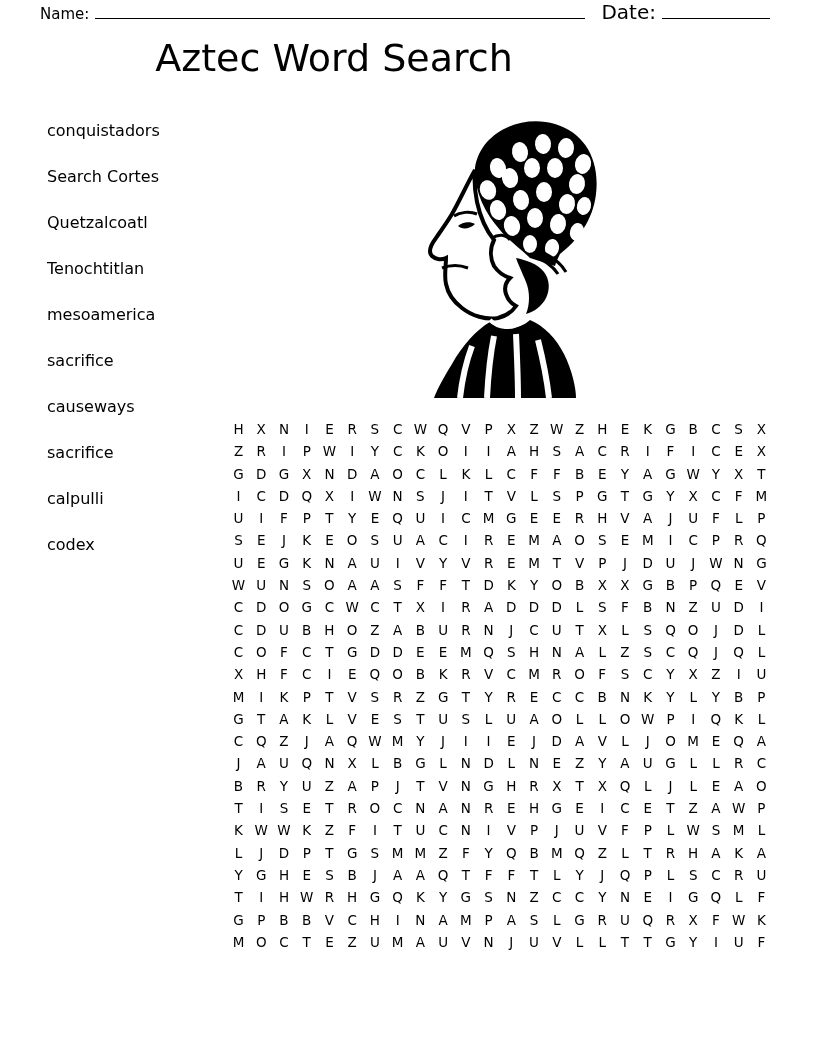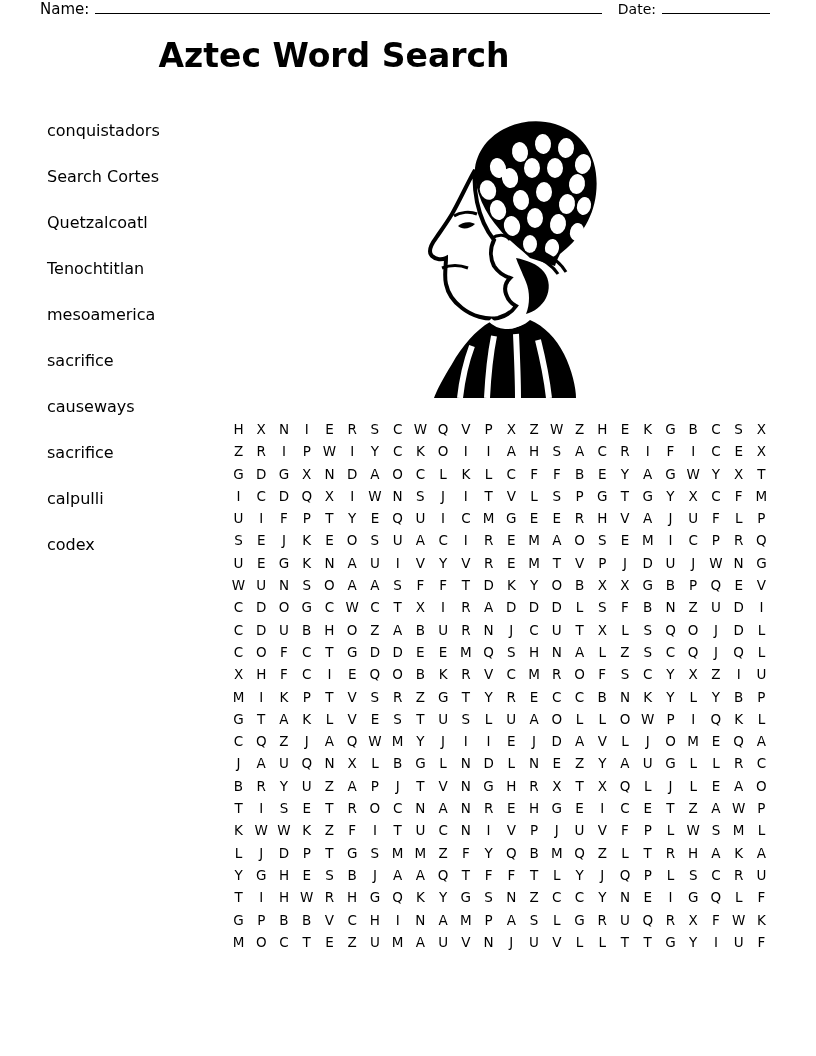--- a/index.html
+++ b/index.html
@@ -38,41 +38,41 @@
     font-size: 15px;
     white-space: nowrap;
   }
   .name-rule {
     flex: 1 1 auto;
     border-bottom: 1px solid #000;
     margin: 0 6px 3px 6px;
     height: 12px;
   }
   .date-label {
-    font-size: 14px;
+    font-size: 20px;
     white-space: nowrap;
     margin-left: 10px;
   }
   .date-rule {
     width: 108px;
     border-bottom: 1px solid #000;
     margin: 0 0 3px 6px;
     height: 12px;
     display: inline-block;
   }
 
   
   .title {
     position: absolute;
     top: 36px;
     left: 0;
     width: 668px;
     text-align: center;
-    font-size: 33px;
-    font-weight: bold;
+    font-size: 38px;
+    font-weight: normal;
     letter-spacing: 0px;
     font-family: "DejaVu Sans", sans-serif;
   }
 
   
   .word-list {
     position: absolute;
     top: 108px;
     left: 47px;
     width: 190px;

